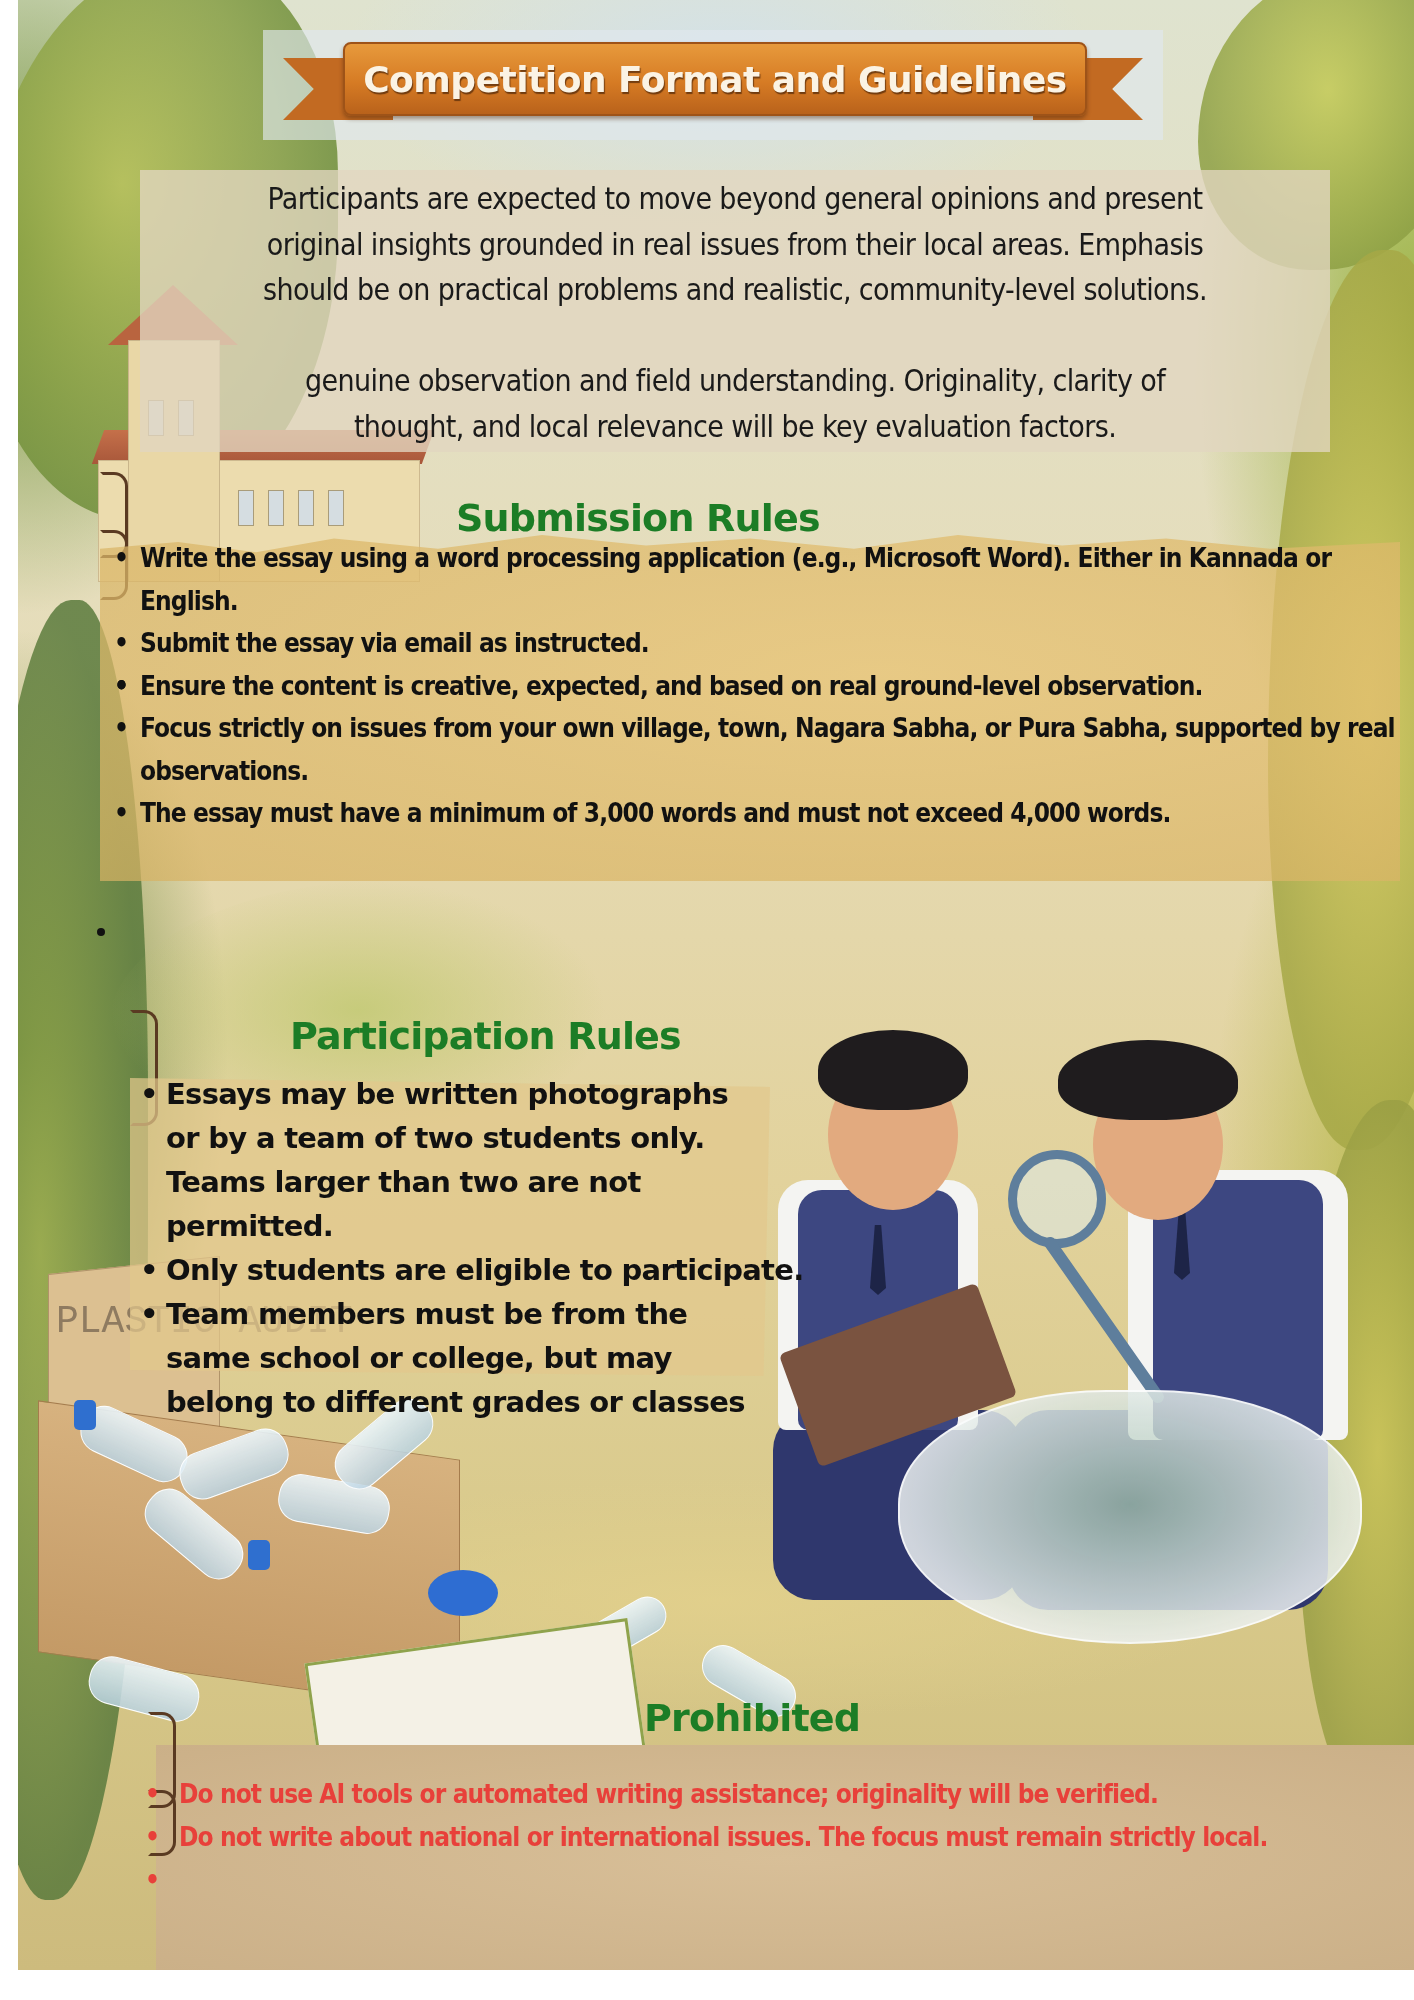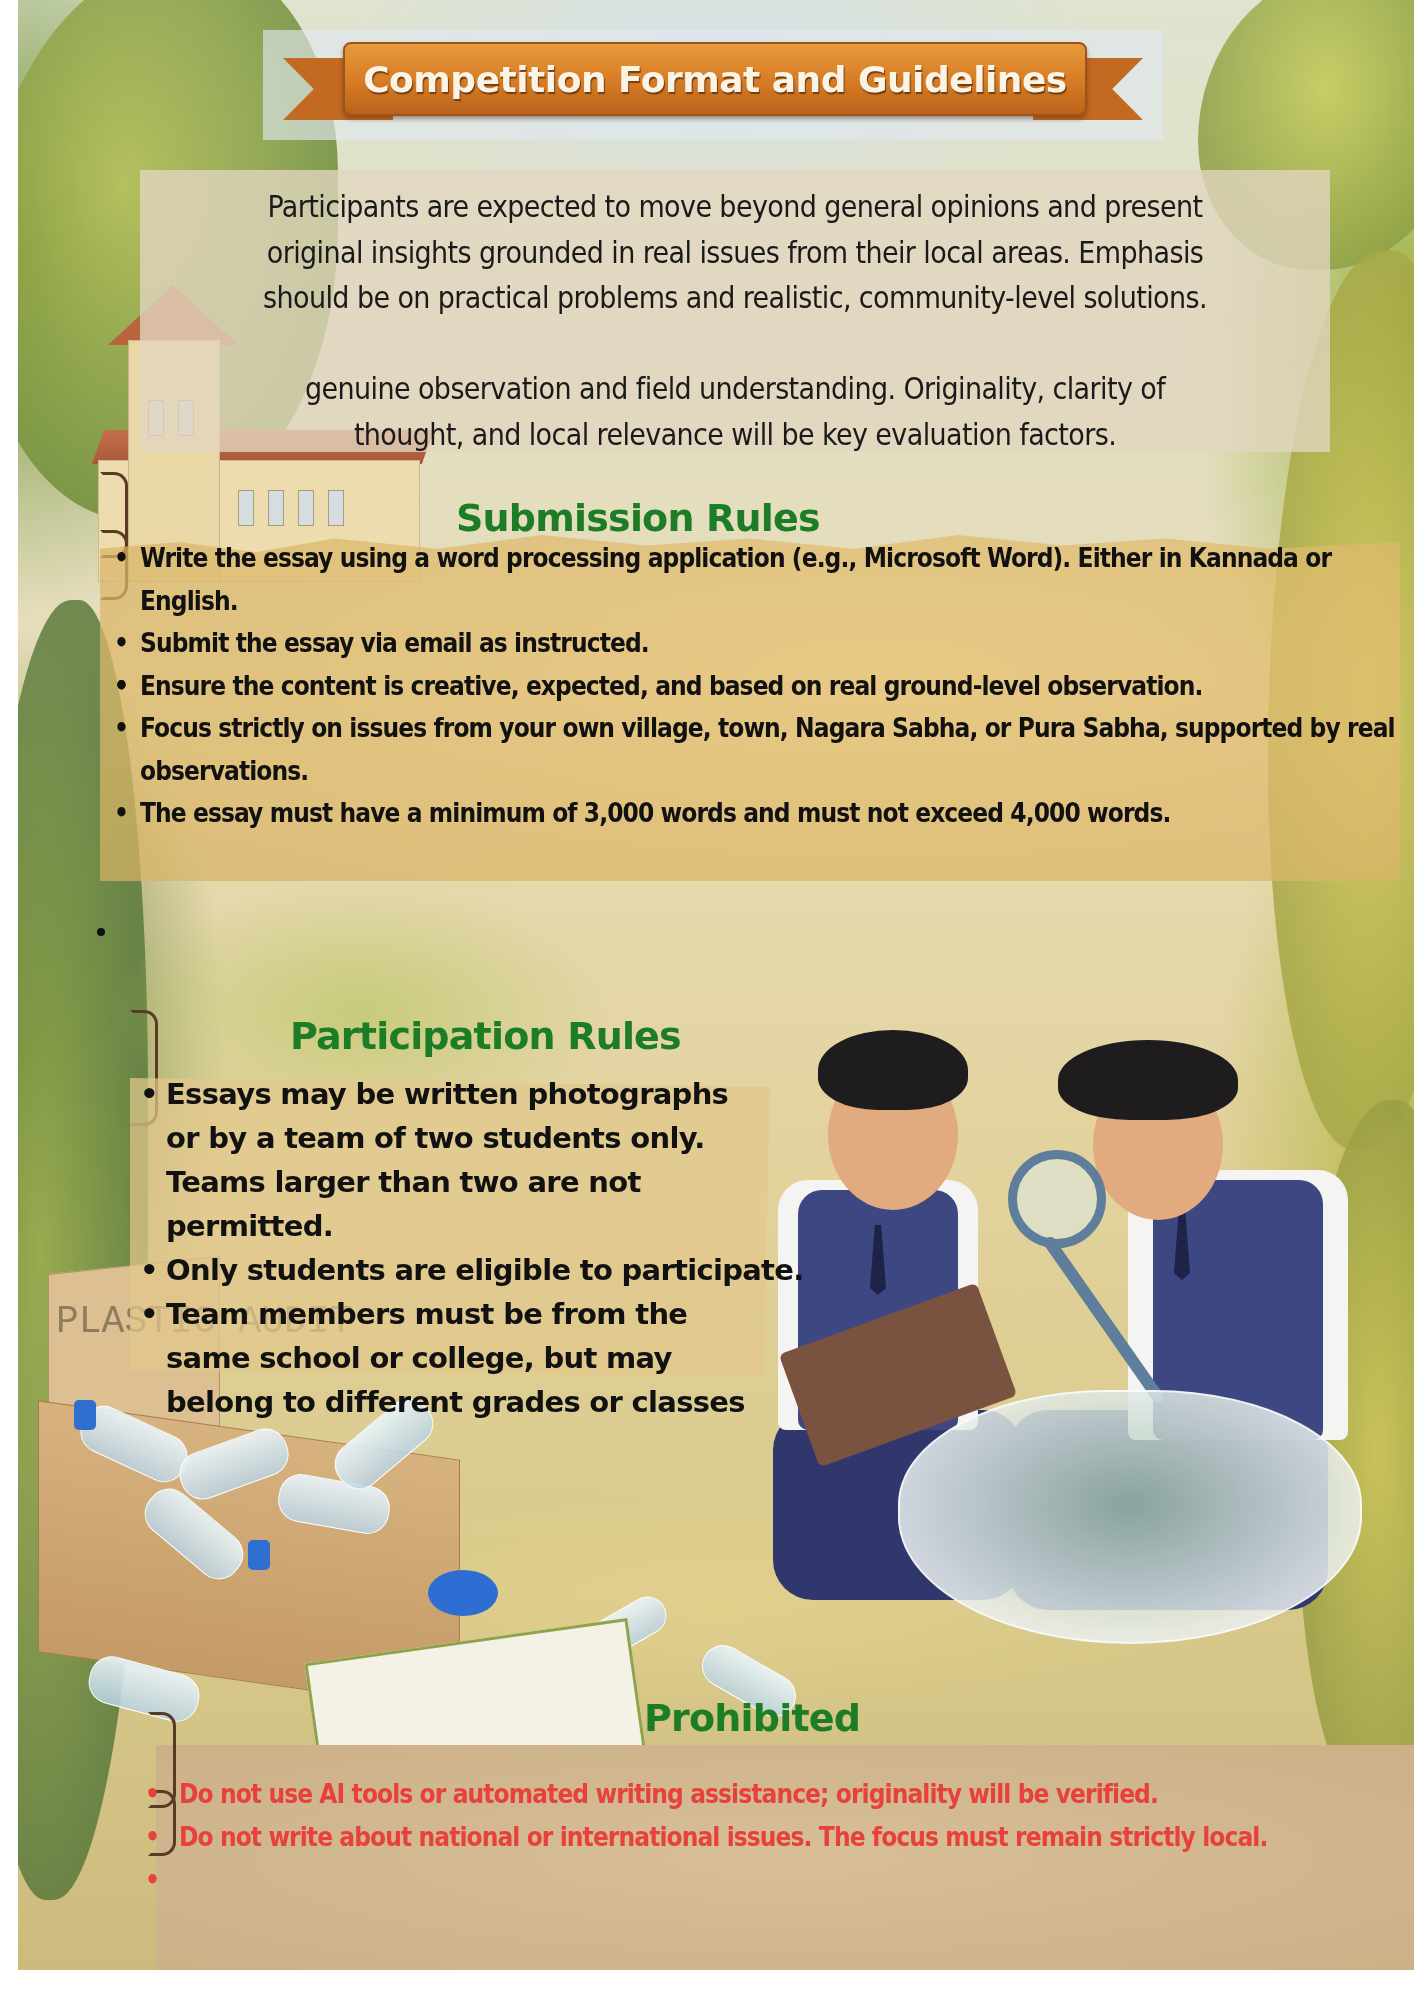--- a/index.html
+++ b/index.html
@@ -43,21 +43,21 @@
     font-family: "DejaVu Sans", sans-serif; font-weight: bold; font-size: 36px; color: #fbf3e4;
     text-shadow: 1px 2px 1px rgba(90,45,10,0.8); letter-spacing: -0.5px;
   }
 
   
   .intro {
     position: absolute; left: 122px; top: 170px; width: 1190px; height: 282px;
     background: rgba(226,214,192,0.78);
   }
   .intro-text {
-    margin: 8px; padding: 6px 10px 0; text-align: center;
+    margin: 0; padding: 6px 10px 0; text-align: center;
     font-family: "DejaVu Sans Condensed", "DejaVu Sans", sans-serif;
     font-size: 30px; line-height: 45.5px; color: #1a1a1a; letter-spacing: -0.6px;
   }
 
   .section-heading {
     position: absolute; font-family: "DejaVu Sans", sans-serif; font-weight: bold; color: #1c7d26; font-size: 38px; letter-spacing: -0.8px;
   }
 
   
   .sub-panel {

